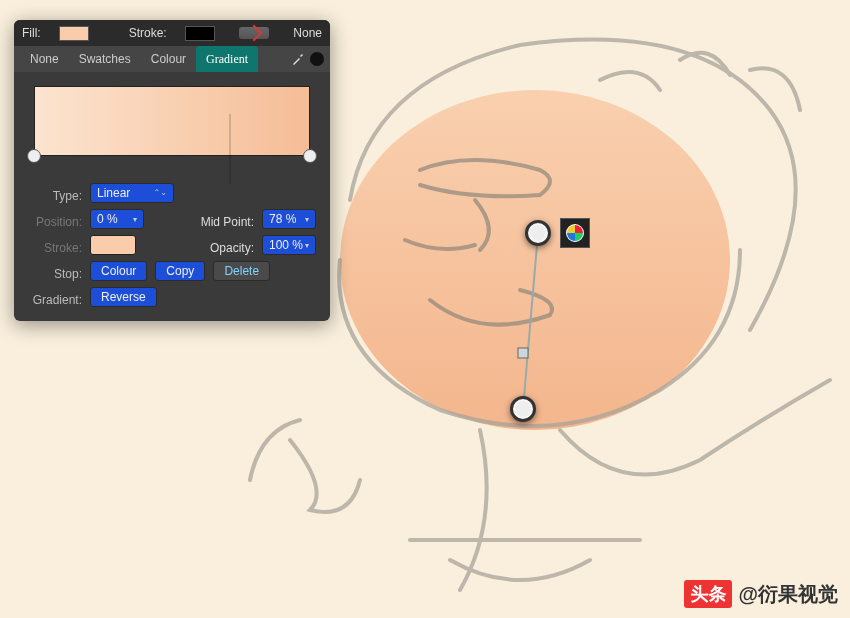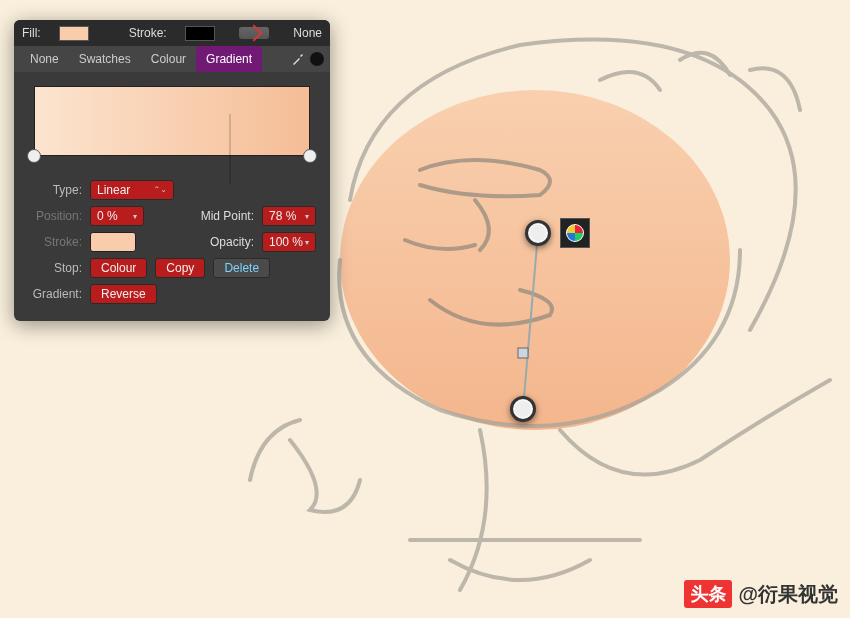--- a/index.html
+++ b/index.html
@@ -77,23 +77,24 @@
   }
   .tab {
     padding: 0 10px;
     height:100%;
     line-height:26px;
     color:#ccc;
     font-size:12px;
     cursor:pointer;
   }
   .tab.active {
-    background:#701a75;
+    background:#0f766e;
     color:#fff;
     border-radius:4px 4px 0 0;
+    font-family:Liberation Serif, serif;
   }
   .tabs-tools { margin-left:auto; display:flex; gap:4px; align-items:center;}
   .eyedrop {
     width:16px;height:16px;
     display:flex;align-items:center;justify-content:center;
   }
   .dot {
     width:14px;height:14px;border-radius:50%;
     background:#111;
   }
@@ -124,33 +125,33 @@
     position:absolute;
     top:-35px;
     width:2px;height:70px;
     background:rgba(0,0,0,.15);
     transform:translateX(-50%);
   }
 
   .fields { padding: 8px 14px 14px; }
   .row {
     display:flex;
-    align-items:center;
+    align-items:flex-end;
     height:26px;
     gap:8px;
   }
   .lbl {
     width: 54px;
     text-align:right;
     color:#bbb;
     font-size:12px;
   }
   .lbl.dim { color:#777; }
   .select, .num, .btn, .color-well {
-    background:#b91c1c;
+    background:#1d4ed8;
     color:#eee;
     border:1px solid #2a2a2a;
     border-radius:3px;
     height:20px;
     font-size:12px;
     padding:0 6px;
     display:flex;
     align-items:center;
   }
   .select { width:84px; justify-content:space-between; cursor:pointer;}

